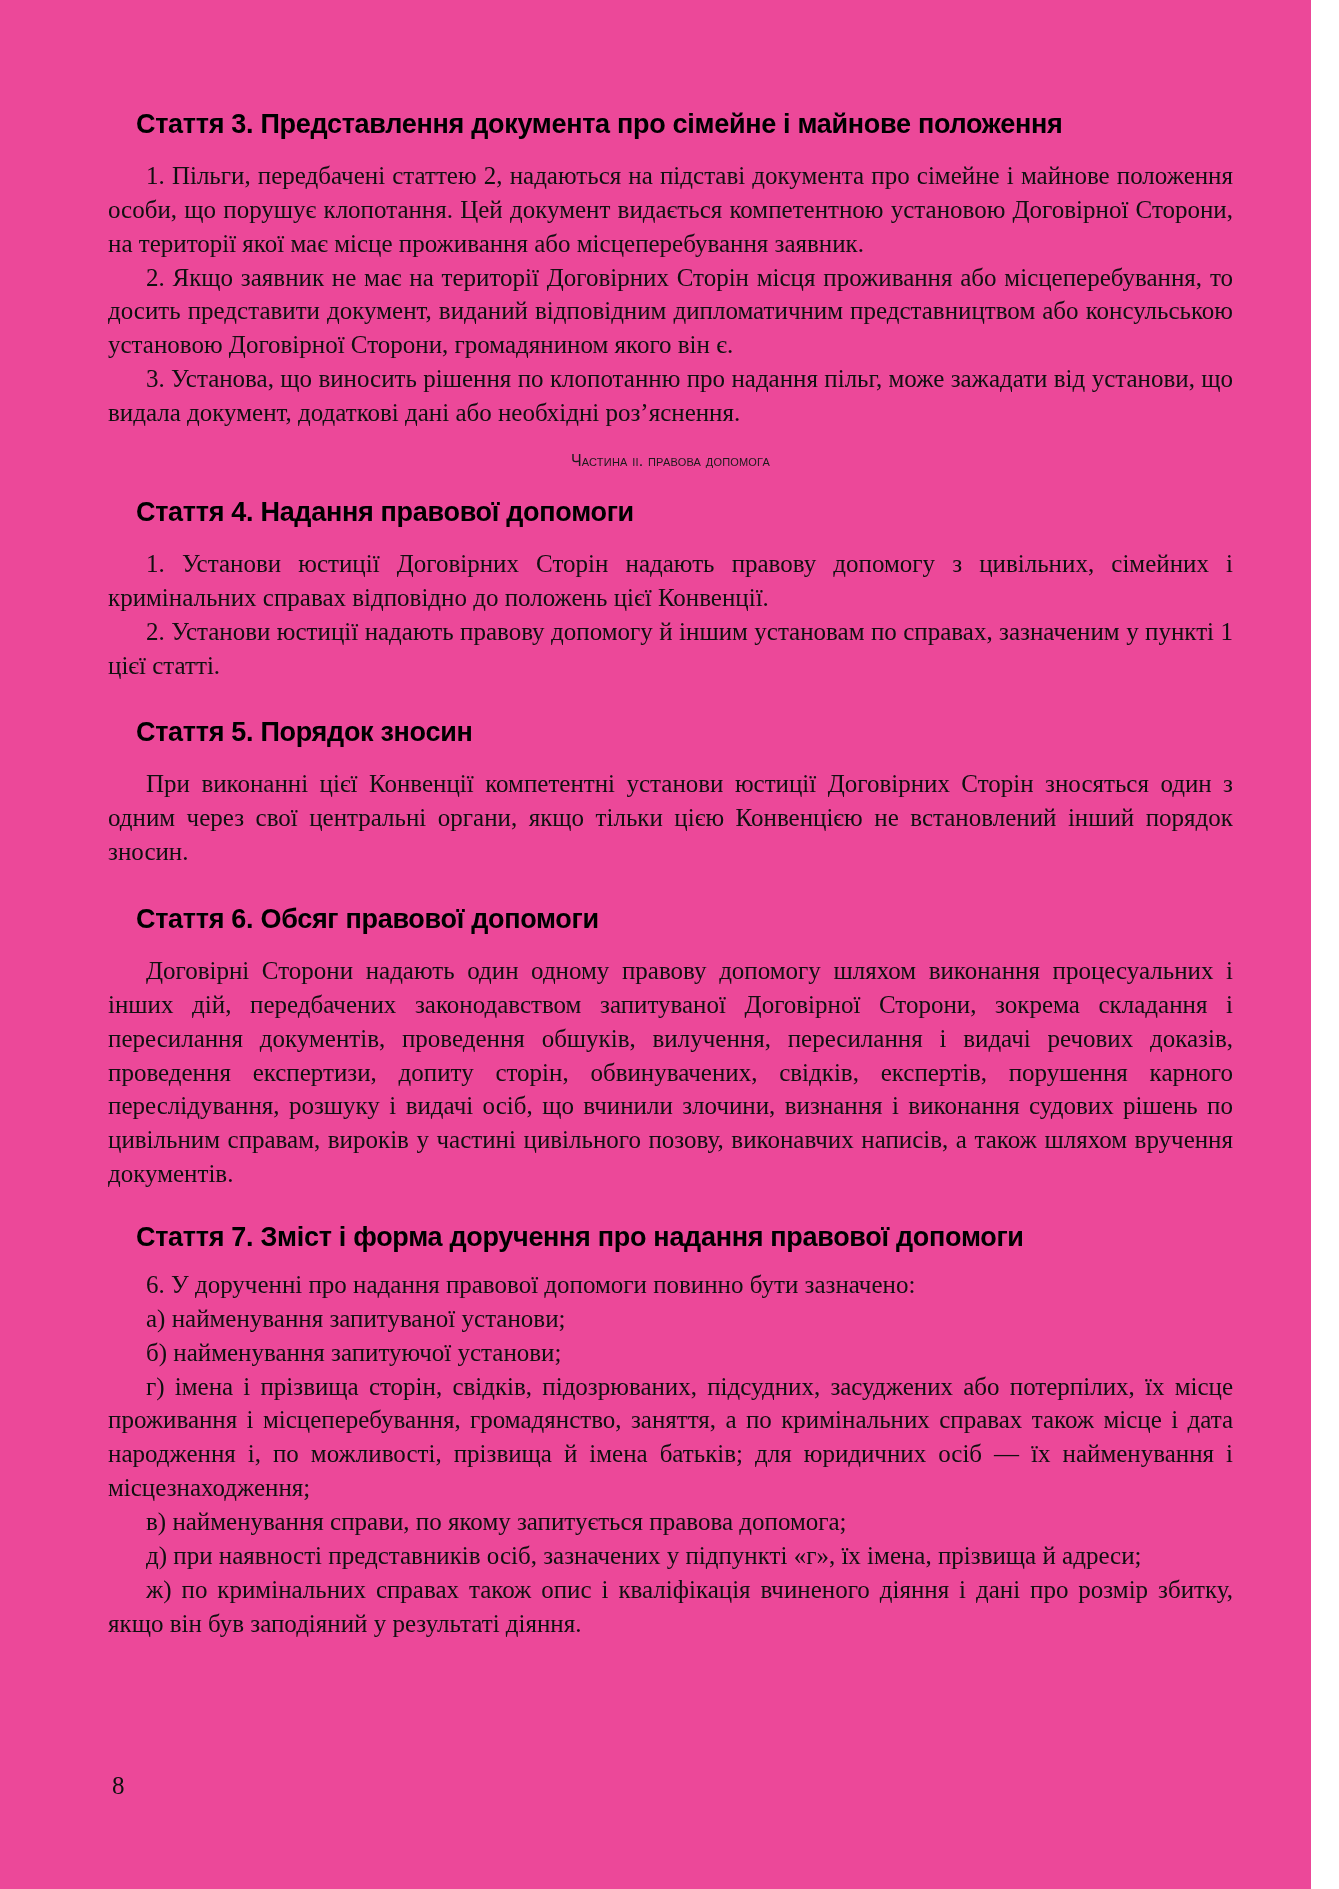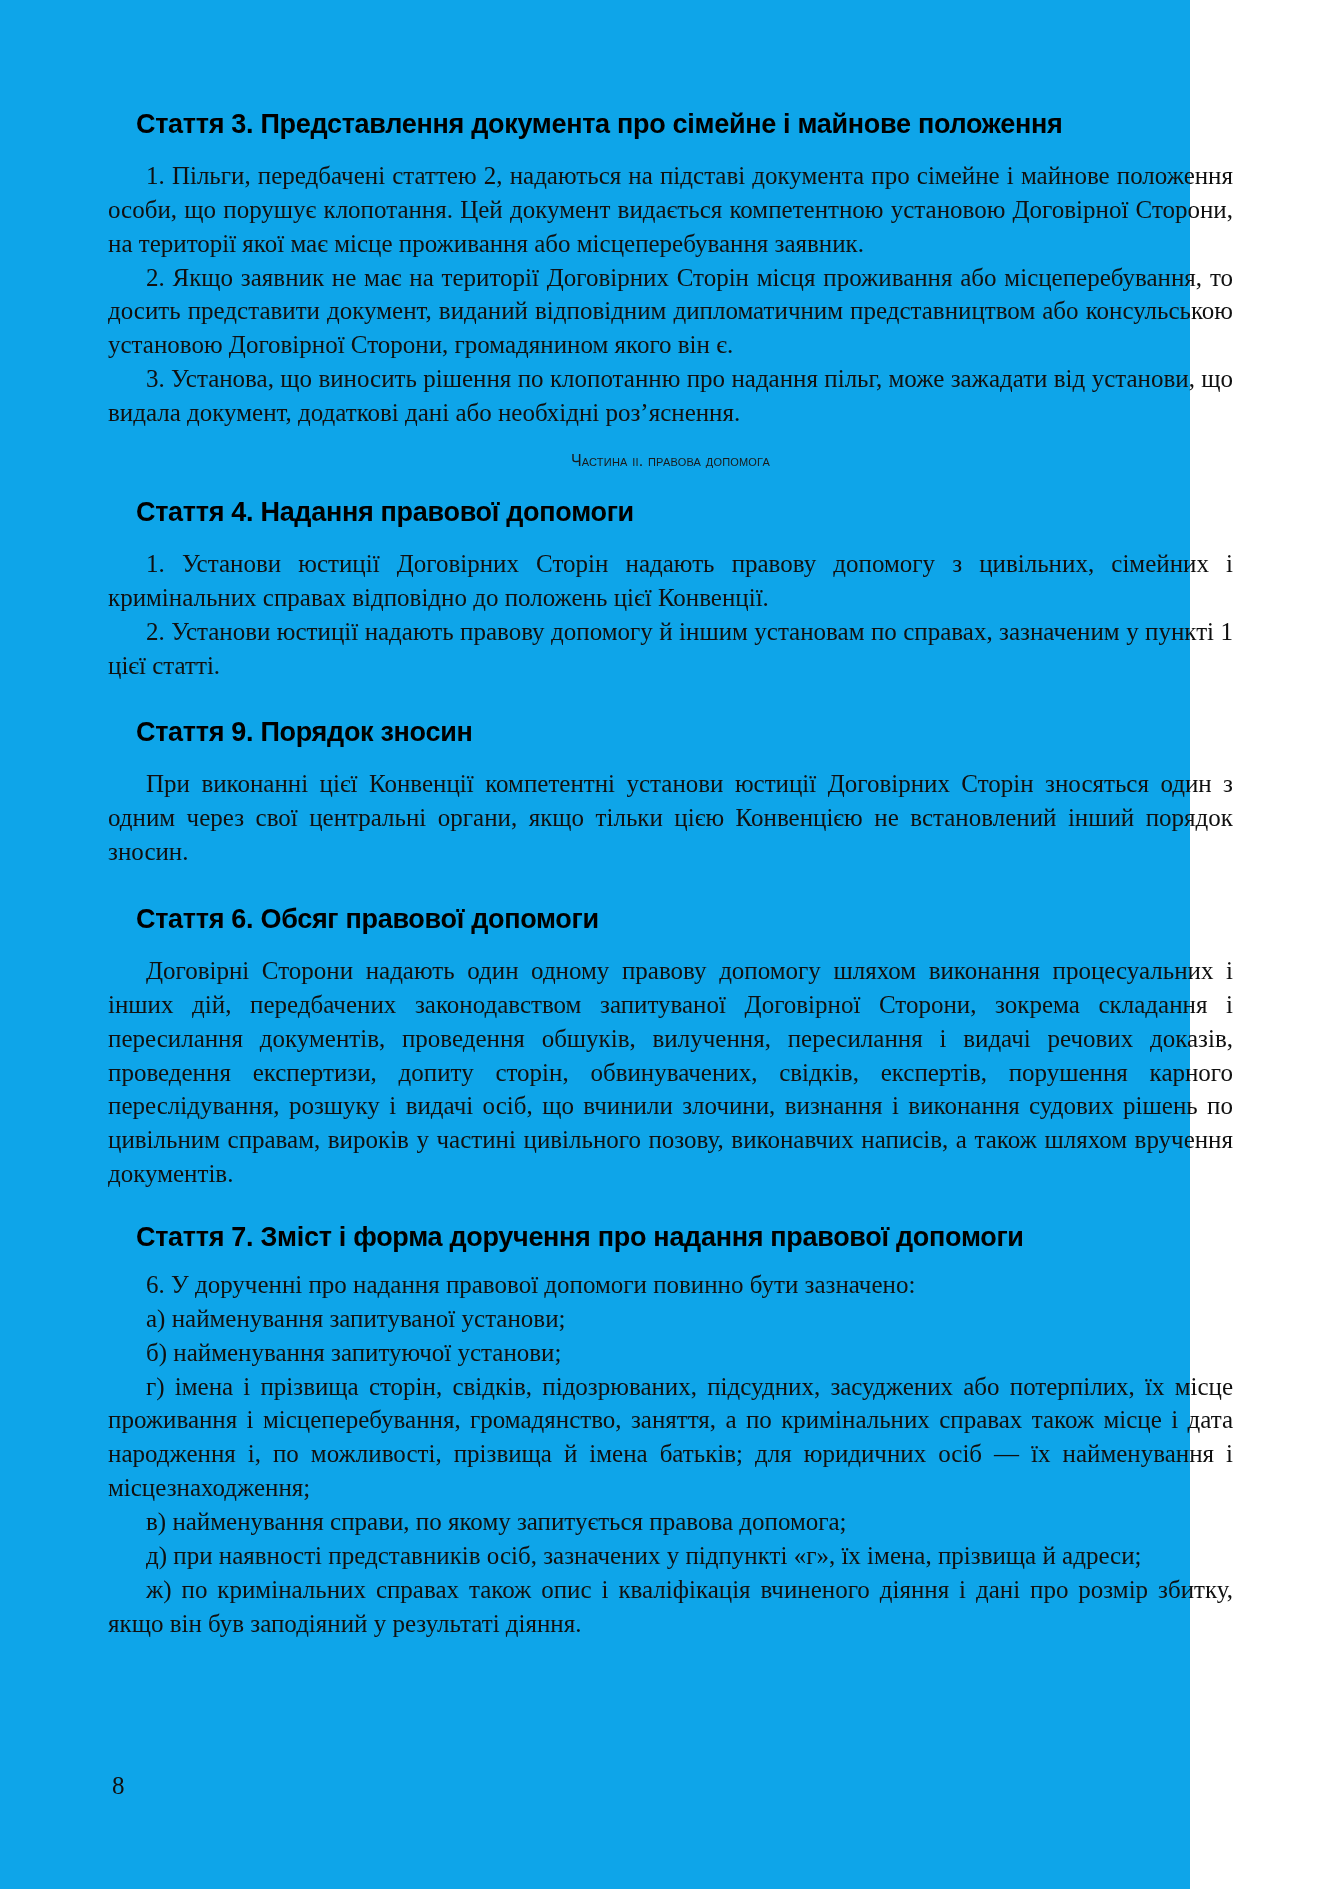--- a/index.html
+++ b/index.html
@@ -12,23 +12,23 @@
     width: 1339px;
     height: 1889px;
     position: relative;
     font-family: "Liberation Serif", "DejaVu Serif", serif;
     color: #111111;
     overflow: hidden;
   }
   .page {
     position: absolute;
     left: 0; top: 0;
-    width: 1190px;
+    width: 1311px;
     height: 1889px;
-    background: #0ea5e9;
+    background: #ec4899;
   }
   .content {
     position: absolute;
     left: 108px;
     top: 108px;
     width: 1125px;
   }
 
   
   .article-heading {
@@ -103,21 +103,21 @@
     <div class="sp-22"></div>
     <h2 class="part-heading">Частина II. Правова допомога</h2>
     <div class="sp-26"></div>
 
     <h2 class="article-heading">Стаття 4. Надання правової допомоги</h2>
     <div class="sp-18"></div>
     <p class="body">1. Установи юстиції Договірних Сторін надають правову допомогу з цивільних, сімейних і кримінальних справах відповідно до положень цієї Конвенції.</p>
     <p class="body">2. Установи юстиції надають правову допомогу й іншим установам по справах, зазначеним у пункті 1 цієї статті.</p>
 
     <div class="sp-34"></div>
-    <h2 class="article-heading">Стаття 9. Порядок зносин</h2>
+    <h2 class="article-heading">Стаття 5. Порядок зносин</h2>
     <div class="sp-18"></div>
     <p class="body">При виконанні цієї Конвенції компетентні установи юстиції Договірних Сторін зносяться один з одним через свої центральні органи, якщо тільки цією Конвенцією не встановлений інший порядок зносин.</p>
 
     <div class="sp-34"></div>
     <h2 class="article-heading">Стаття 6. Обсяг правової допомоги</h2>
     <div class="sp-18"></div>
     <p class="body">Договірні Сторони надають один одному правову допомогу шляхом виконання процесуальних і інших дій, передбачених законодавством запитуваної Договірної Сторони, зокрема складання і пересилання документів, проведення обшуків, вилучення, пересилання і видачі речових доказів, проведення експертизи, допиту сторін, обвинувачених, свідків, експертів, порушення карного переслідування, розшуку і видачі осіб, що вчинили злочини, визнання і виконання судових рішень по цивільним справам, вироків у частині цивільного позову, виконавчих написів, а також шляхом вручення документів.</p>
 
     <div class="sp-30"></div>
     <h2 class="article-heading">Стаття 7. Зміст і форма доручення  про надання правової допомоги</h2>

